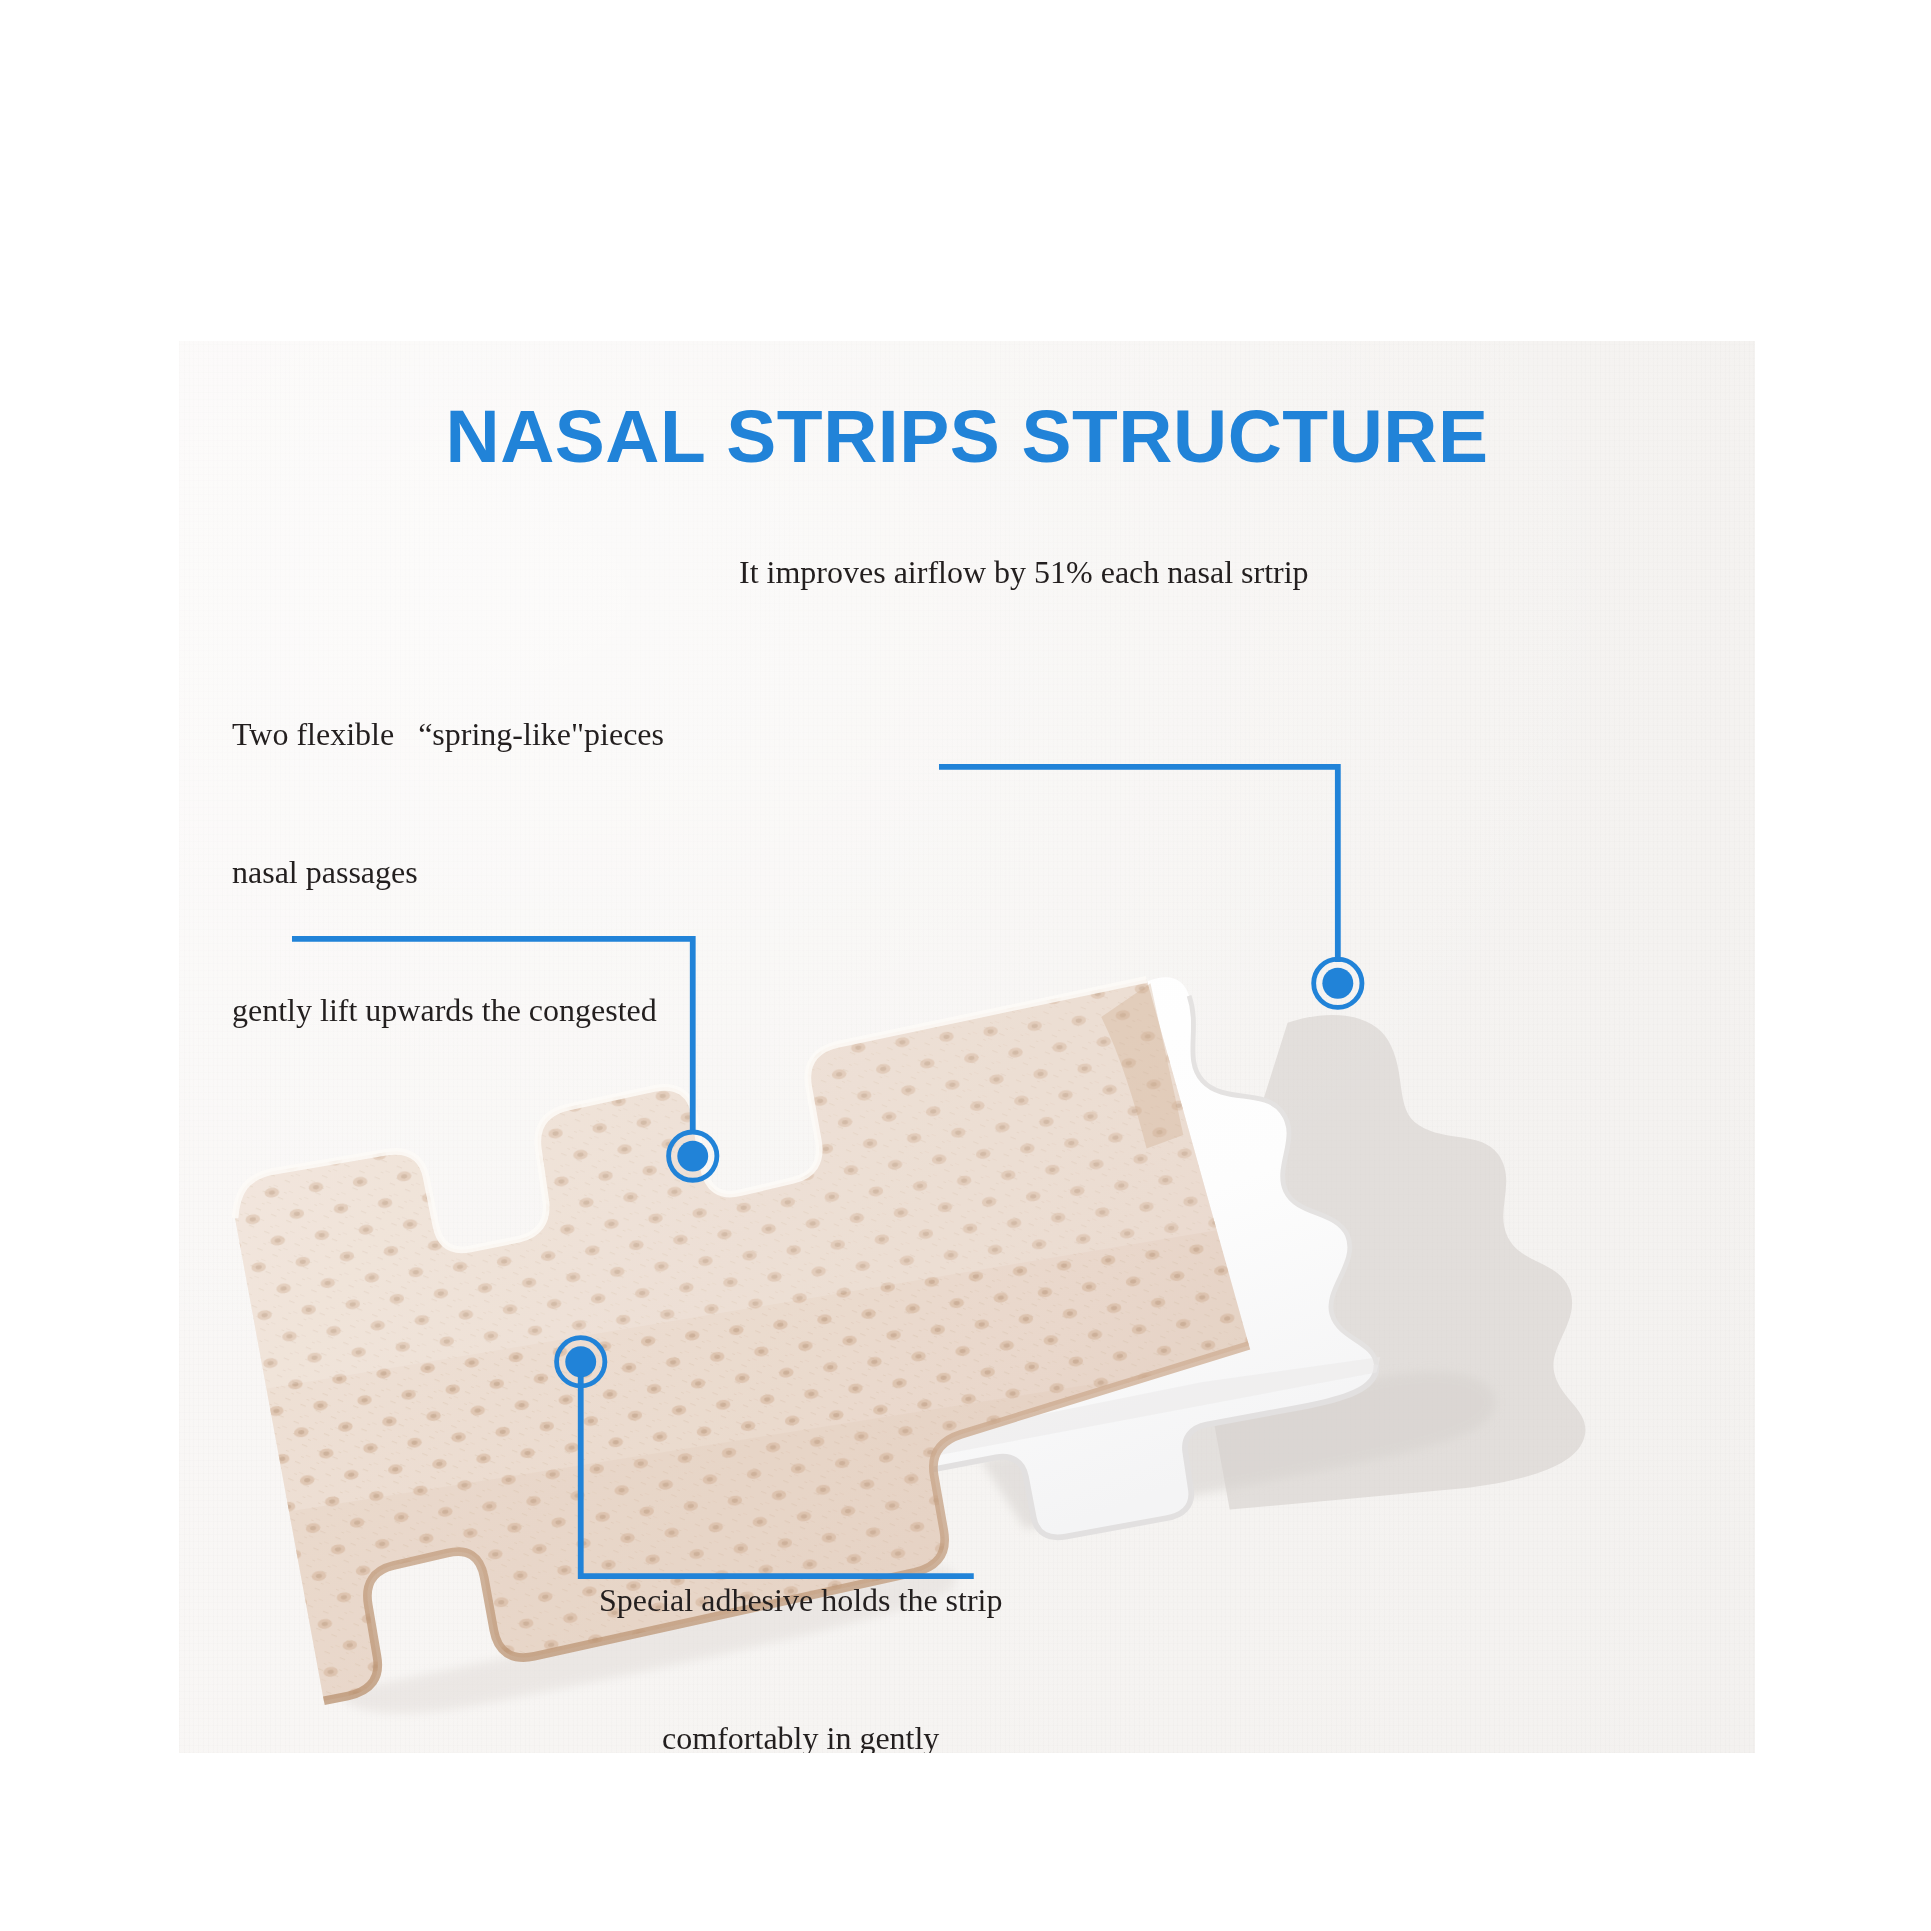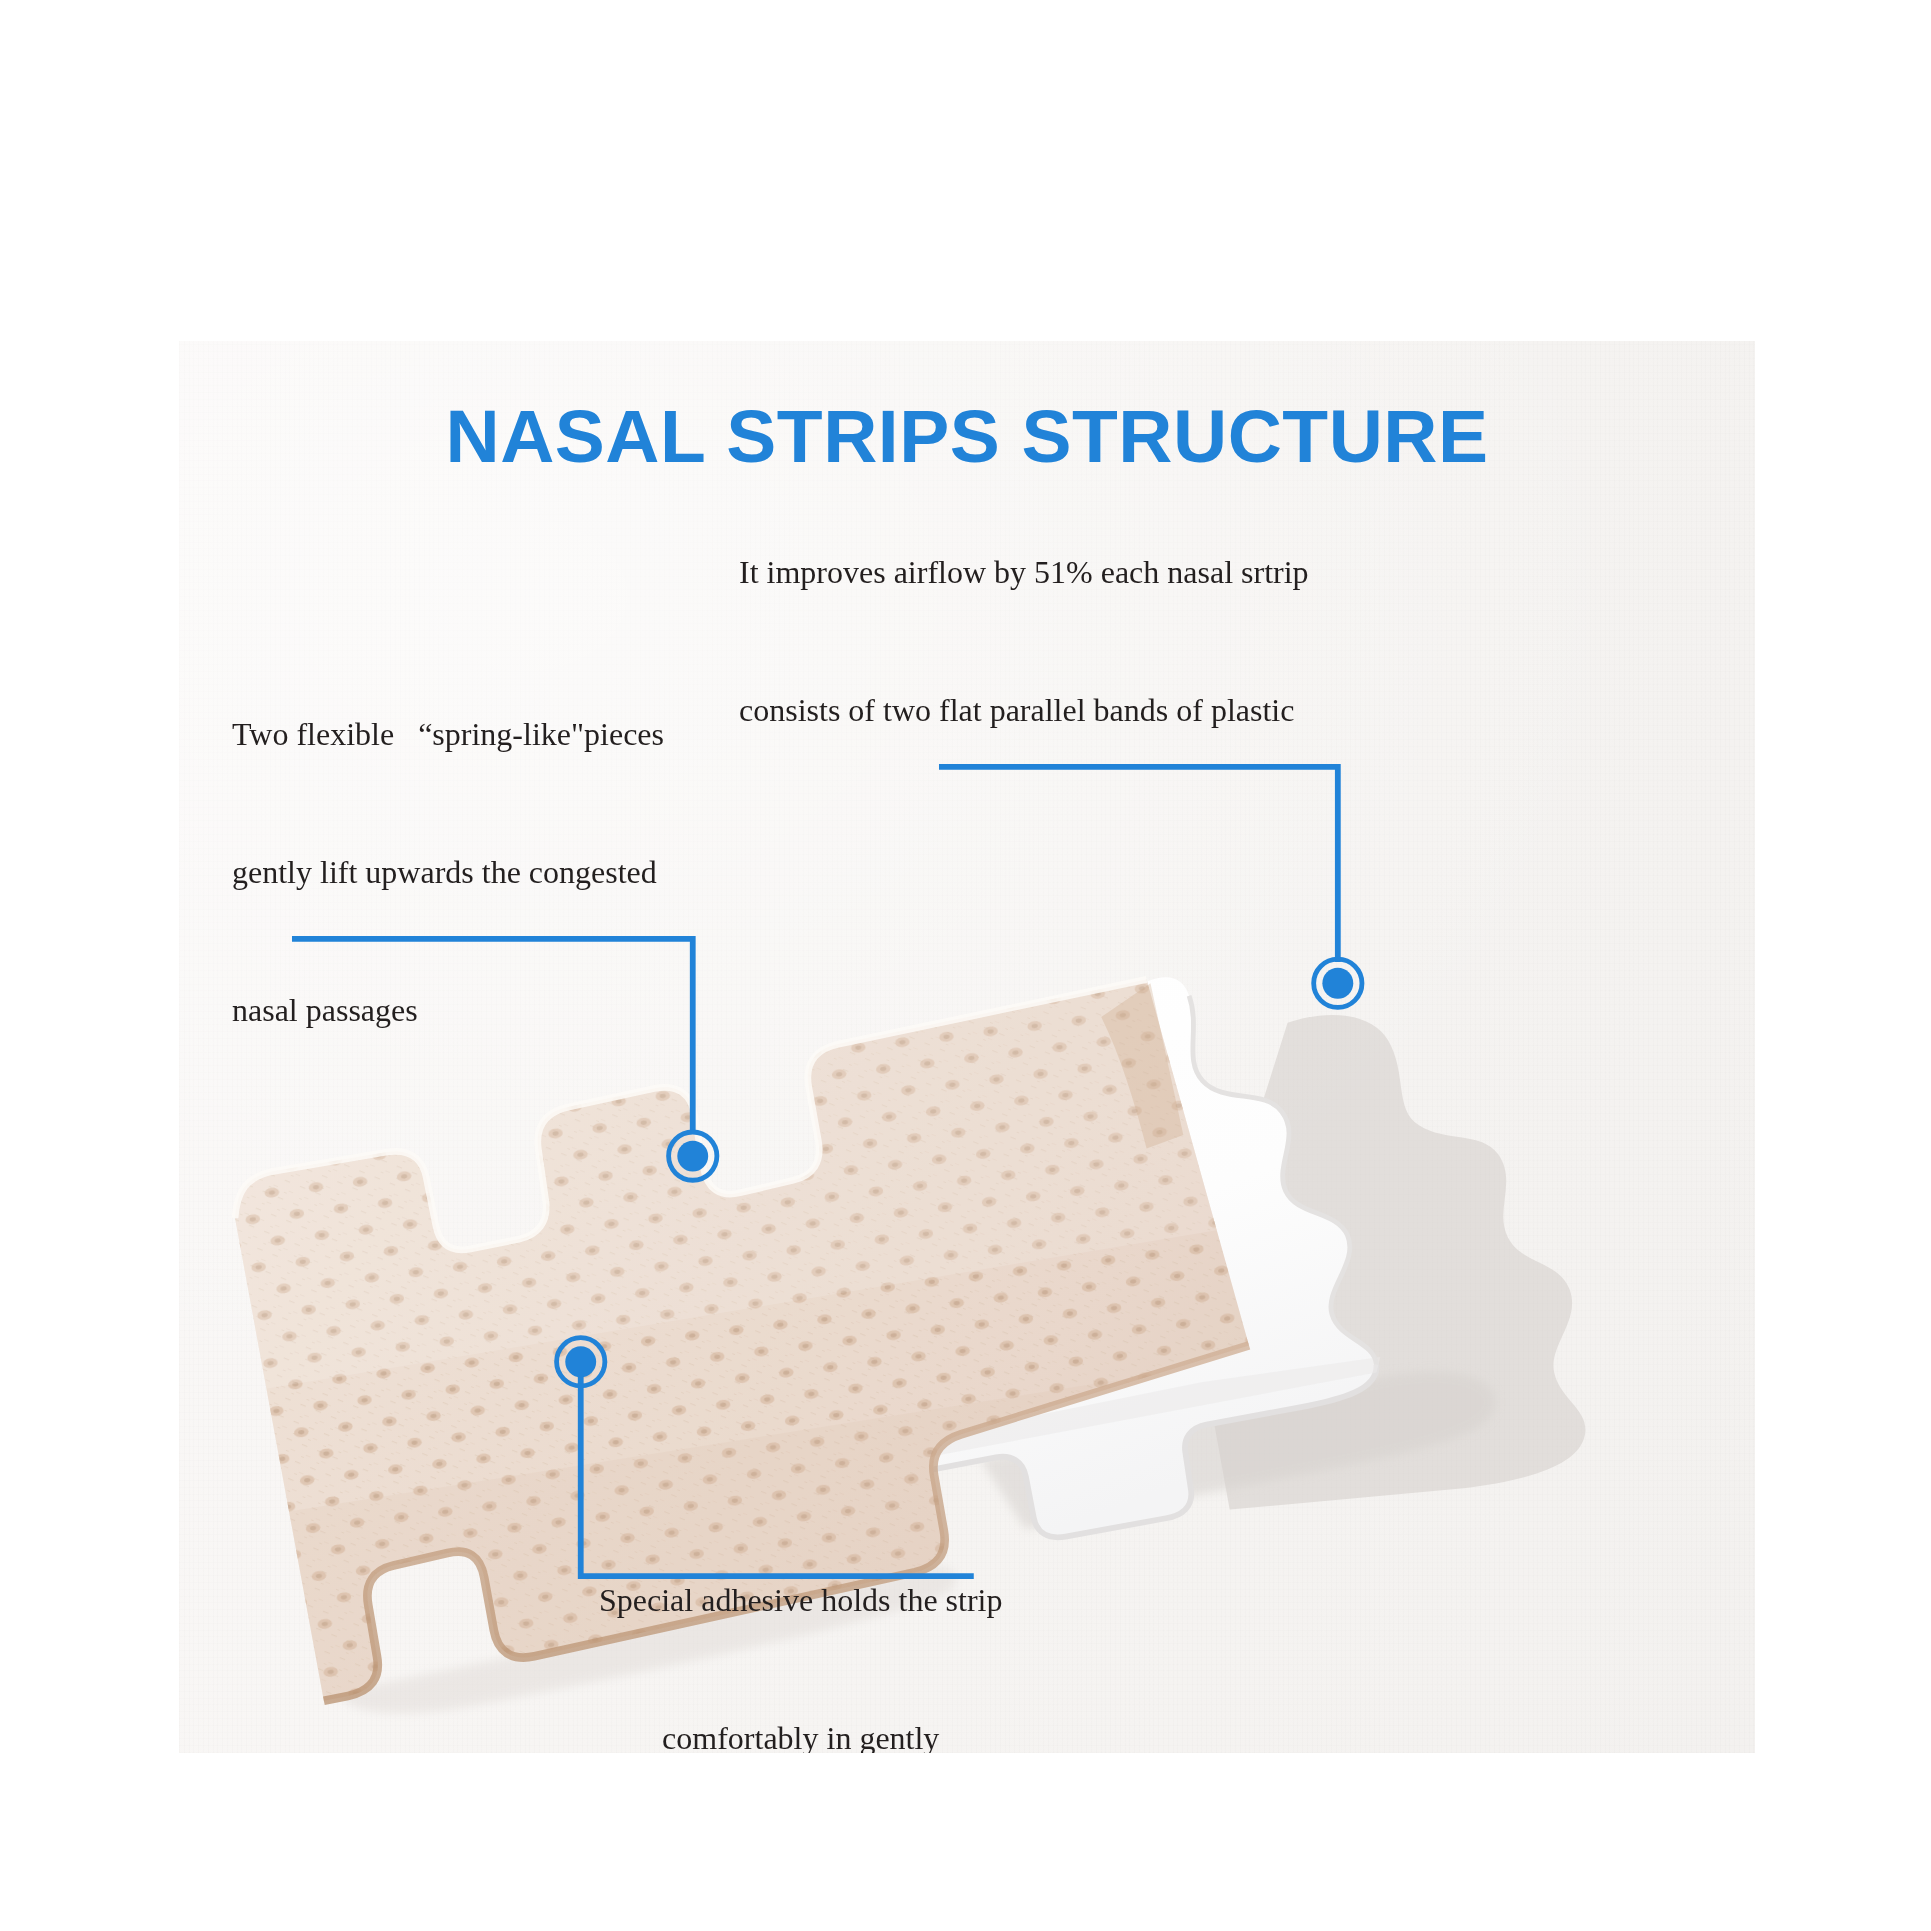--- a/index.html
+++ b/index.html
@@ -340,27 +340,26 @@
         <circle cx="532" cy="844" r="16" fill="#2183d8"></circle>
       </g>
       <g>
         <circle cx="416" cy="1057" r="25" fill="none" stroke="#2183d8" stroke-width="5"></circle>
         <circle cx="416" cy="1057" r="16" fill="#2183d8"></circle>
       </g>
     </svg>
 
     <div class="annot" id="annot-airflow">
       <span class="annot-line">It improves airflow by 51% each nasal srtrip</span>
-      <span class="annot-line">consists of two flat parallel bands of plastic</span>
     </div>
 
     <div class="annot" id="annot-spring">
       <span class="annot-line">Two flexible   “spring-like"pieces</span>
+      <span class="annot-line">nasal passages</span>
       <span class="annot-line">gently lift upwards the congested</span>
-      <span class="annot-line">nasal passages</span>
     </div>
 
     <div class="annot" id="annot-adhesive">
       <span class="annot-line">Special adhesive holds the strip</span>
       <span class="annot-line">comfortably in gently</span>
     </div>
 
   </div>
 </div>
 

